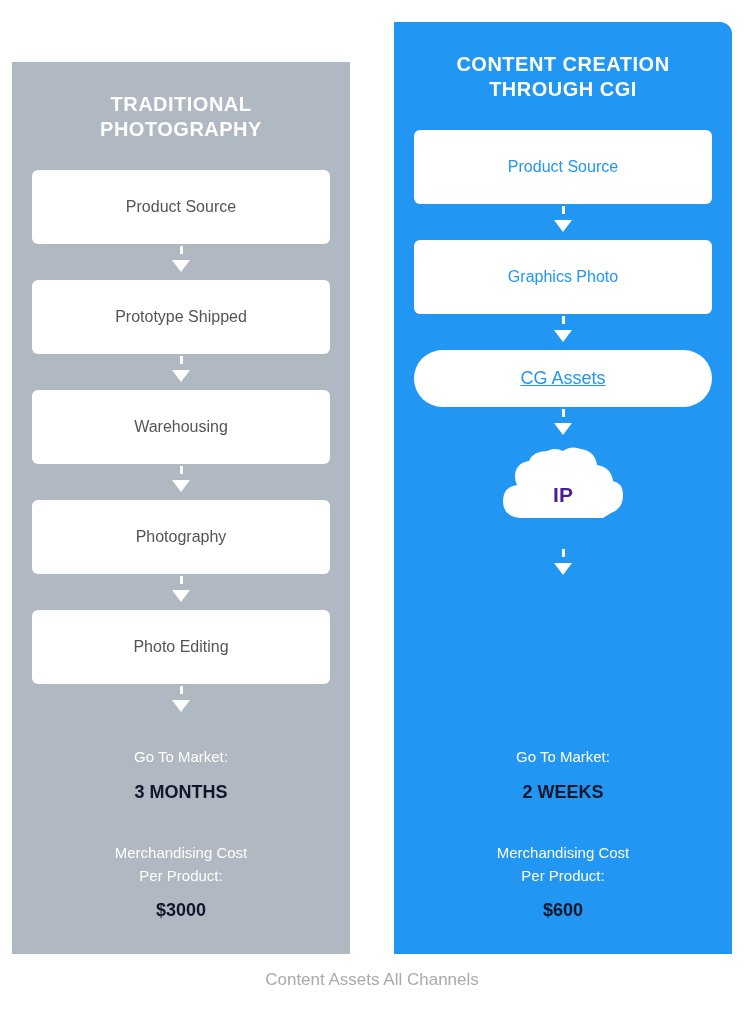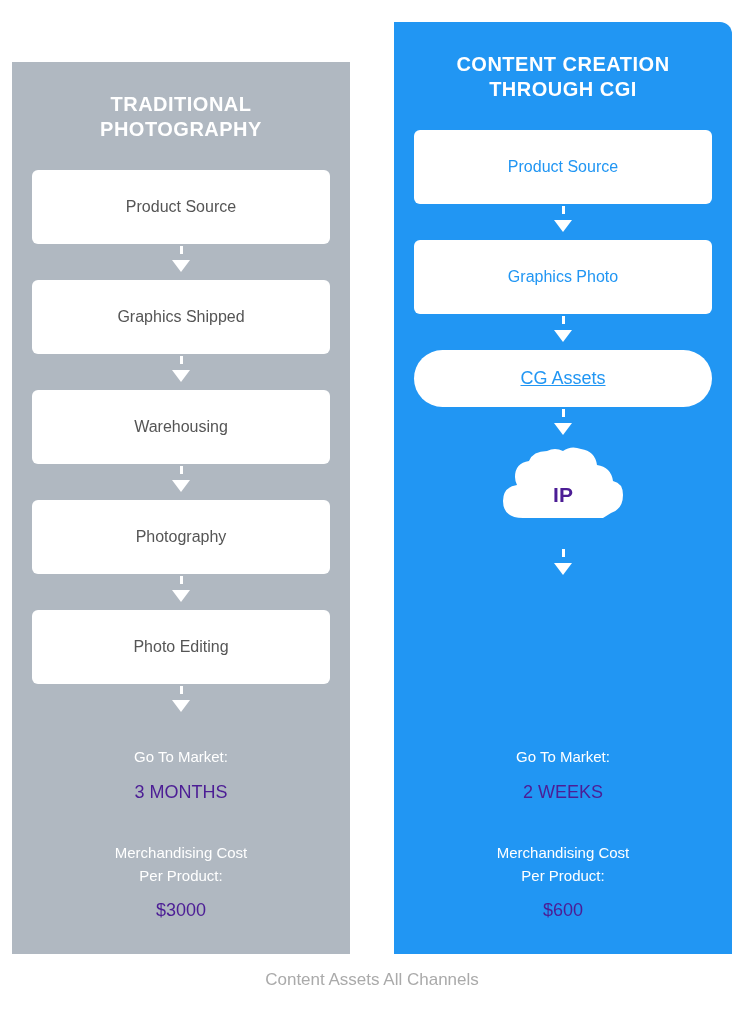--- a/index.html
+++ b/index.html
@@ -104,22 +104,22 @@
     }
     .stat-line {
       font-size: 15px;
       color: white;
       text-align: center;
       line-height: 1.5;
       margin-top: 10px;
     }
     .stat-bold {
       font-size: 18px;
-      font-weight: 400;
-      color: #4c1d95;
+      font-weight: 700;
+      color: #0f172a;
       display: block;
       text-transform: uppercase;
     }
     
   </style>
 </head>
 <body>
 
 <div style="width:720px; height:980px; display:flex; flex-direction:column; border-radius:12px; overflow:hidden;">
 
@@ -127,21 +127,21 @@
 
     <div class="col-left">
       <div class="col-title" style="white-space:pre-line;">TRADITIONAL
 PHOTOGRAPHY</div>
 
       <div class="flow-box">Product Source</div>
       <div class="arrow-wrapper">
         <div class="arrow-stem"></div>
         <div class="arrow-down"></div>
       </div>
-      <div class="flow-box">Graphics Shipped</div>
+      <div class="flow-box">Prototype Shipped</div>
       <div class="arrow-wrapper">
         <div class="arrow-stem"></div>
         <div class="arrow-down"></div>
       </div>
       <div class="flow-box">Warehousing</div>
       <div class="arrow-wrapper">
         <div class="arrow-stem"></div>
         <div class="arrow-down"></div>
       </div>
       <div class="flow-box">Photography</div>

